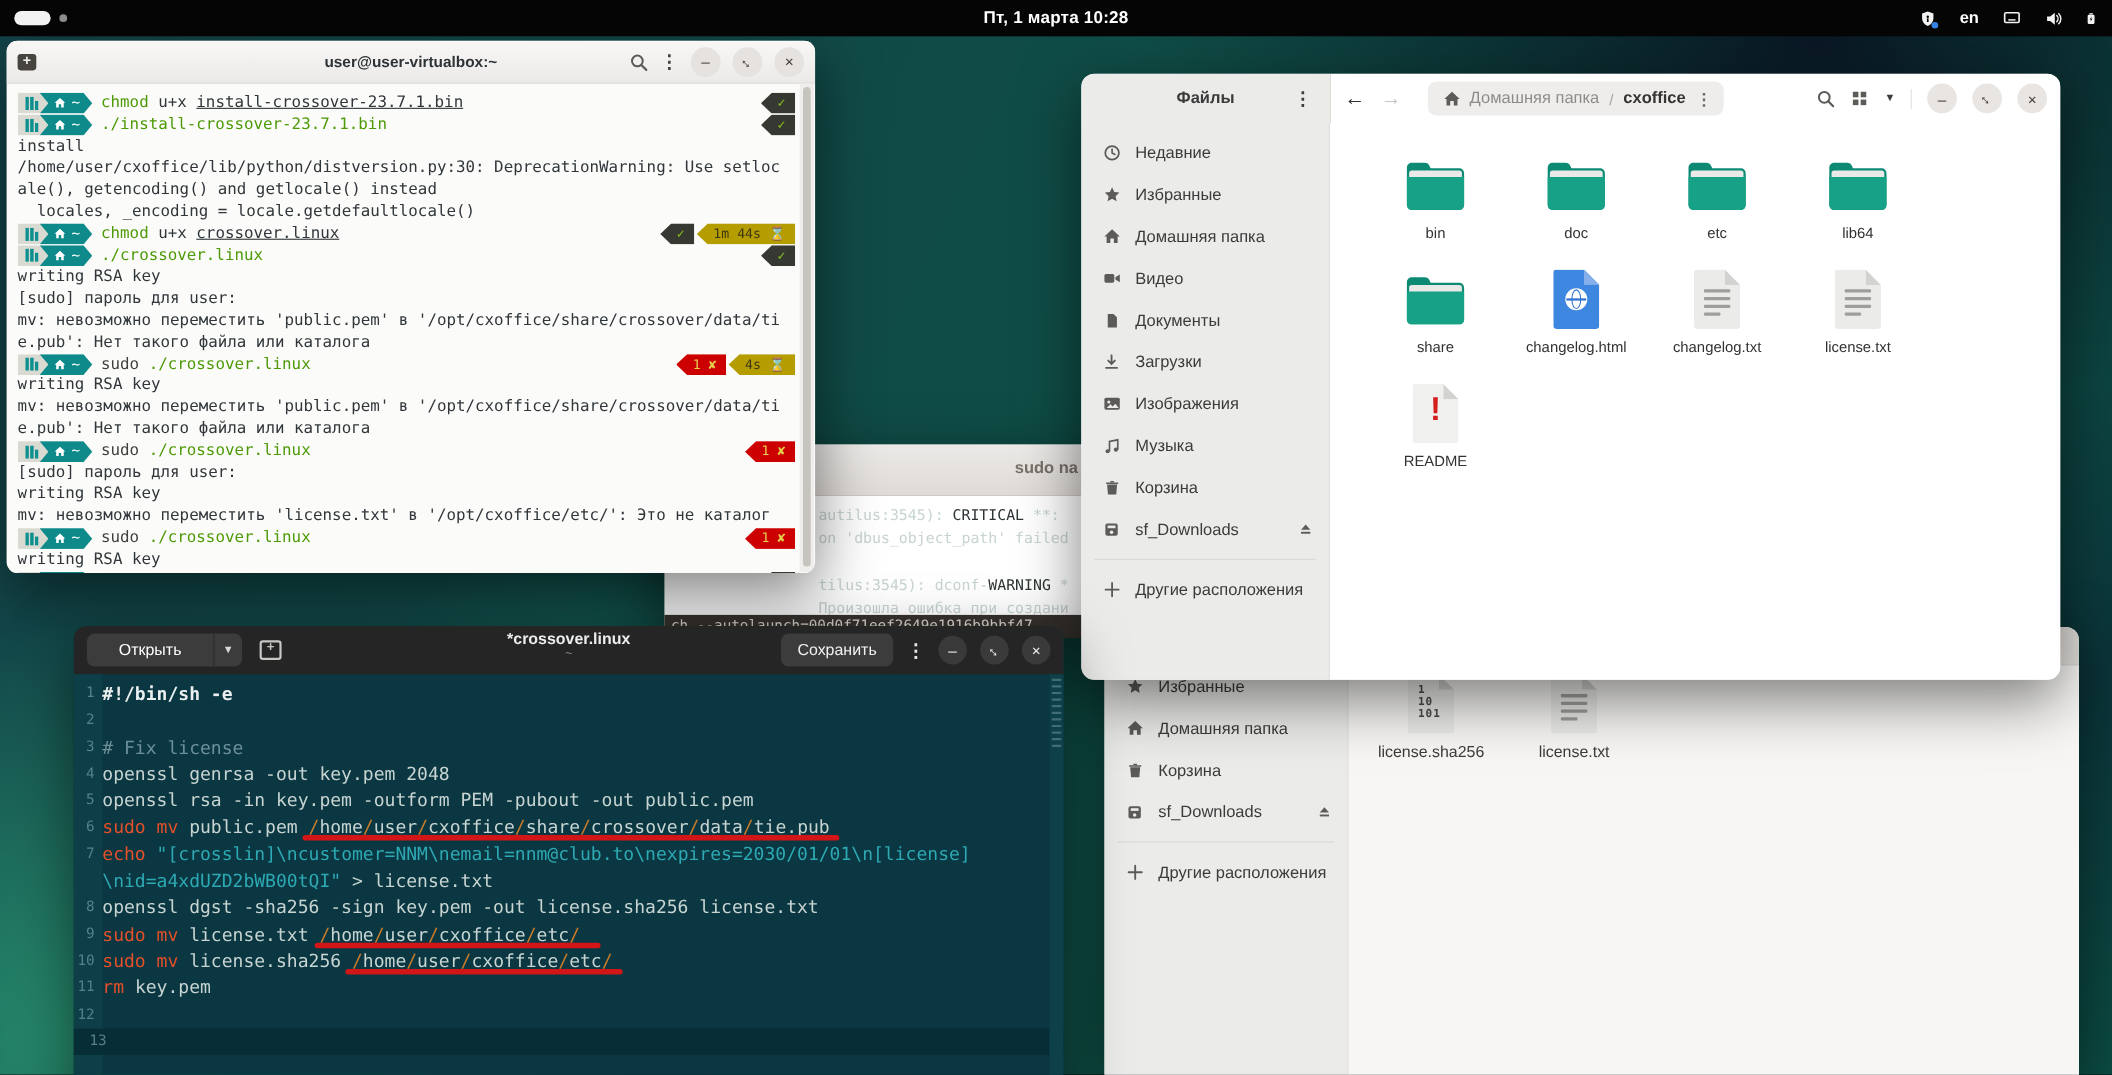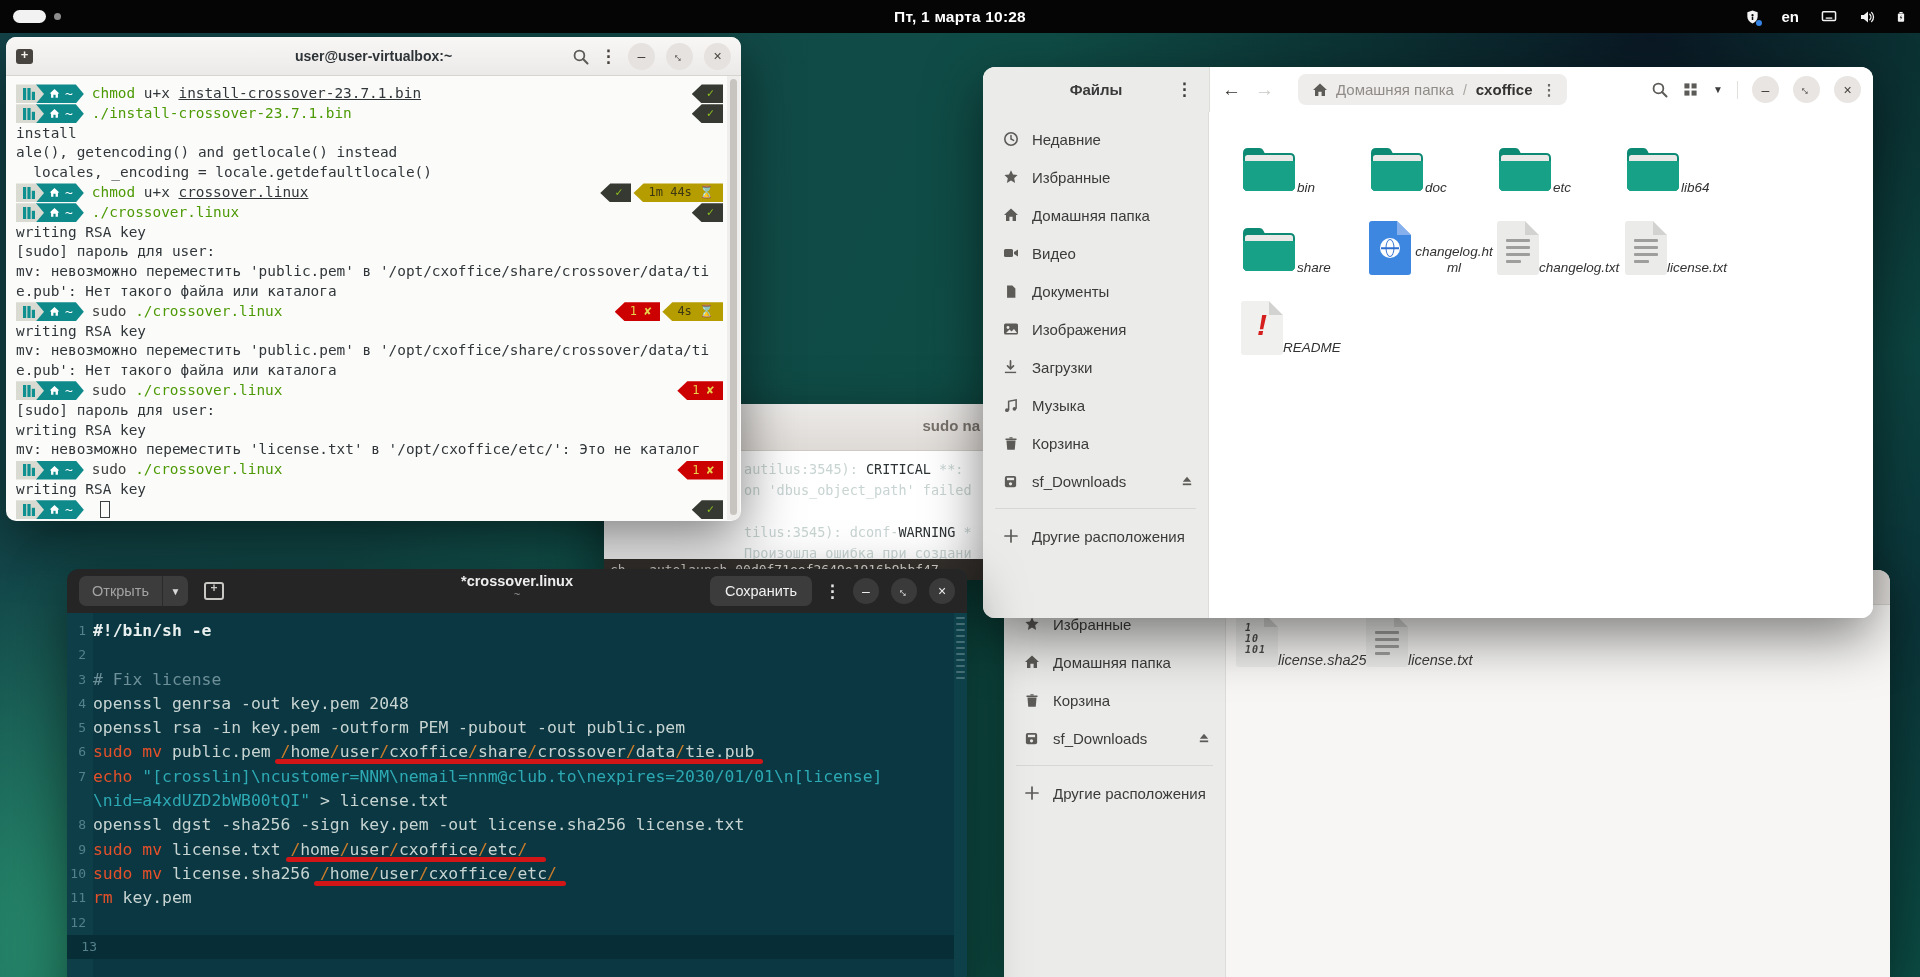--- a/index.html
+++ b/index.html
@@ -66,21 +66,21 @@
     padding:0 9px 0 15px;clip-path:polygon(0 50%,10px 0,100% 0,100% 100%,10px 100%);}
   .b-ok{background:#363832;color:#8ec21d;}
   .b-tm{background:#b59d00;color:#3d3714;}
   .b-er{background:#cc0000;color:#e6d34c;}
   .t-scroll{position:absolute;right:1px;top:39px;bottom:1px;width:13px;background:#f0eeec;}
   .t-thumb{position:absolute;left:3px;right:3px;top:3px;bottom:5px;background:#c7c4c0;border-radius:6px;}
   
   #gedit{left:67px;top:569px;width:900px;height:460px;background:#0a3741;border-radius:12px 12px 0 0;overflow:hidden;}
   .g-head{height:44px;background:#252525;display:flex;align-items:center;padding:0 12px;position:relative;}
   .g-open{display:flex;height:30px;background:#3c3c3c;border-radius:7px;overflow:hidden;align-items:stretch;}
-  .g-open .lbl{padding:0 13px;display:flex;align-items:center;color:#a3a3a3;font-size:14.5px;}
+  .g-open .lbl{padding:0 29px;display:flex;align-items:center;color:#ffffff;font-size:14.5px;}
   .g-open .drop{width:25px;display:flex;align-items:center;justify-content:center;border-left:1px solid #2b2b2b;
     color:#d9d9d9;font-size:10px;}
   .g-tabnew{width:16px;height:14px;border:2px solid #c9c7c4;border-radius:3px;margin-left:16px;position:relative;}
   .g-tabnew::after{content:"+";position:absolute;left:0;right:0;top:-3px;text-align:center;color:#c9c7c4;font-size:12px;font-weight:700;}
   .g-titlebox{position:absolute;left:0;right:0;top:4px;text-align:center;pointer-events:none;}
   .g-title{font-size:14.5px;font-weight:700;color:#ededed;}
   .g-sub{font-size:11px;color:#9a9a9a;line-height:10px;}
   .g-right{margin-left:auto;display:flex;align-items:center;gap:12px;z-index:2;}
   .g-save{height:30px;background:#3c3c3c;border-radius:7px;color:#f1f1f1;font-size:14.5px;
     display:flex;align-items:center;padding:0 15px;}
@@ -100,21 +100,21 @@
   .g-map{position:absolute;right:0;top:0;bottom:0;width:13px;background:#0d4049;}
   .g-map i{display:block;height:2px;background:rgba(190,215,215,.3);margin:4px 2px 0 2px;border-radius:1px;}
   .redline{position:absolute;height:5px;background:#e41212;border-radius:3px;opacity:.92;}
   
   .sb-item{height:38px;display:flex;align-items:center;gap:13px;padding:0 14px 0 19px;
     color:#3b3b3b;font-size:15px;}
   .sb-ico{display:inline-flex;color:#5d5b58;width:17px;justify-content:center;}
   .sb-eject{margin-left:auto;display:inline-flex;color:#5d5b58;}
   .sb-div{height:1px;background:#d9d7d4;margin:8px 12px;}
   .fgrid{display:flex;flex-wrap:wrap;align-content:flex-start;}
-  .fitem{width:128px;display:flex;flex-direction:row;align-items:flex-end;margin-bottom:24px;font-style:italic;}
+  .fitem{width:128px;display:flex;flex-direction:column;align-items:center;margin-bottom:24px;}
   .fitem .iconwrap{height:56px;display:flex;align-items:center;justify-content:center;}
   .fitem .flabel{margin-top:8px;font-size:13.5px;line-height:16px;color:#323232;text-align:center;
     max-width:92px;word-break:break-all;}
   .page{position:relative;width:42px;height:54px;background:#ebebe9;border-radius:3px;
     clip-path:polygon(0 0,28px 0,42px 14px,42px 100%,0 100%);}
   .page .fold{position:absolute;right:0;top:0;width:14px;height:14px;background:#d2d2d0;
     clip-path:polygon(0 0,100% 100%,0 100%);}
   .page.html{background:#3d87e0;} .page.html .fold{background:#86b0ec;}
   .page.readme{background:#f0f0ee;}
   .plines{position:absolute;left:0;right:0;top:14px;}
@@ -344,36 +344,36 @@
           <div class="sb-item">
             <span class="sb-ico">
               <svg viewBox="0 0 16 16" width="14" height="15">
                 <path d="M3.5 1h6L13 4.5V15h-9.5z" fill="currentColor"></path>
               </svg>
             </span>
             <span class="sb-lbl">Документы</span>
           </div>
           <div class="sb-item">
             <span class="sb-ico">
+              <svg viewBox="0 0 16 16" width="15" height="15">
+                <path d="M8 1v8M4.8 6.2L8 9.4l3.2-3.2" stroke="currentColor" stroke-width="1.8" fill="none" stroke-linecap="round"></path>
+                <path d="M2 12.5h12V14H2z" fill="currentColor"></path>
+              </svg>
+            </span>
+            <span class="sb-lbl">Загрузки</span>
+          </div>
+          <div class="sb-item">
+            <span class="sb-ico">
               <svg viewBox="0 0 16 16" width="16" height="16">
                 <rect x="1" y="2.5" width="14" height="11" rx="1.5" fill="currentColor"></rect>
                 <circle cx="5" cy="6.5" r="1.4" fill="#ebebe9"></circle>
                 <path d="M3 12l3.5-3.5 2 2L11 8l3 4z" fill="#ebebe9"></path>
               </svg>
             </span>
             <span class="sb-lbl">Изображения</span>
-          </div>
-          <div class="sb-item">
-            <span class="sb-ico">
-              <svg viewBox="0 0 16 16" width="15" height="15">
-                <path d="M8 1v8M4.8 6.2L8 9.4l3.2-3.2" stroke="currentColor" stroke-width="1.8" fill="none" stroke-linecap="round"></path>
-                <path d="M2 12.5h12V14H2z" fill="currentColor"></path>
-              </svg>
-            </span>
-            <span class="sb-lbl">Загрузки</span>
           </div>
           <div class="sb-item">
             <span class="sb-ico">
               <svg viewBox="0 0 16 16" width="15" height="15">
                 <path d="M6 13V3.5L14 2v9.5" fill="none" stroke="currentColor" stroke-width="1.6"></path>
                 <circle cx="4.2" cy="13" r="2" fill="currentColor"></circle>
                 <circle cx="12.2" cy="11.5" r="2" fill="currentColor"></circle>
               </svg>
             </span>
             <span class="sb-lbl">Музыка</span>
@@ -543,20 +543,21 @@
                 <path d="M8 1.5L15 8h-2v6h-3.4V9.8H6.4V14H3V8H1z" fill="#ffffff"></path>
               </svg><span class="tild">~</span></span></span><span class="cmd"><span class="c-g">chmod </span><span class="c-d">u+x </span><span class="c-du">install-crossover-23.7.1.bin</span></span><span class="badges"><span class="badge b-ok">✓</span></span></div>
         <div class="trow"><span class="psegs"><span class="pseg pseg1"><svg width="12" height="12" viewBox="0 0 12 12">
                 <rect x="0" y="0" width="3.2" height="12" fill="#0e8f90"></rect>
                 <rect x="4.4" y="0" width="3.2" height="12" fill="#0e8f90"></rect>
                 <rect x="8.8" y="3.8" width="3.2" height="8.2" fill="#0e8f90"></rect>
               </svg></span><span class="pseg pseg2"><svg width="11" height="11" viewBox="0 0 16 16">
                 <path d="M8 1.5L15 8h-2v6h-3.4V9.8H6.4V14H3V8H1z" fill="#ffffff"></path>
               </svg><span class="tild">~</span></span></span><span class="cmd"><span class="c-g">./install-crossover-23.7.1.bin</span></span><span class="badges"><span class="badge b-ok">✓</span></span></div>
         <div class="trow"><span class="tout"><span class="c-d">install</span></span></div>
+        <div class="trow"><span class="tout"><span class="c-d">/home/user/cxoffice/lib/python/distversion.py:30: DeprecationWarning: Use setloc</span></span></div>
         <div class="trow"><span class="tout"><span class="c-d">ale(), getencoding() and getlocale() instead</span></span></div>
         <div class="trow"><span class="tout"><span class="c-d">  locales, _encoding = locale.getdefaultlocale()</span></span></div>
         <div class="trow"><span class="psegs"><span class="pseg pseg1"><svg width="12" height="12" viewBox="0 0 12 12">
                 <rect x="0" y="0" width="3.2" height="12" fill="#0e8f90"></rect>
                 <rect x="4.4" y="0" width="3.2" height="12" fill="#0e8f90"></rect>
                 <rect x="8.8" y="3.8" width="3.2" height="8.2" fill="#0e8f90"></rect>
               </svg></span><span class="pseg pseg2"><svg width="11" height="11" viewBox="0 0 16 16">
                 <path d="M8 1.5L15 8h-2v6h-3.4V9.8H6.4V14H3V8H1z" fill="#ffffff"></path>
               </svg><span class="tild">~</span></span></span><span class="cmd"><span class="c-g">chmod </span><span class="c-d">u+x </span><span class="c-du">crossover.linux</span></span><span class="badges"><span class="badge b-ok">✓</span><span class="badge b-tm">1m 44s ⌛</span></span></div>
         <div class="trow"><span class="psegs"><span class="pseg pseg1"><svg width="12" height="12" viewBox="0 0 12 12">

